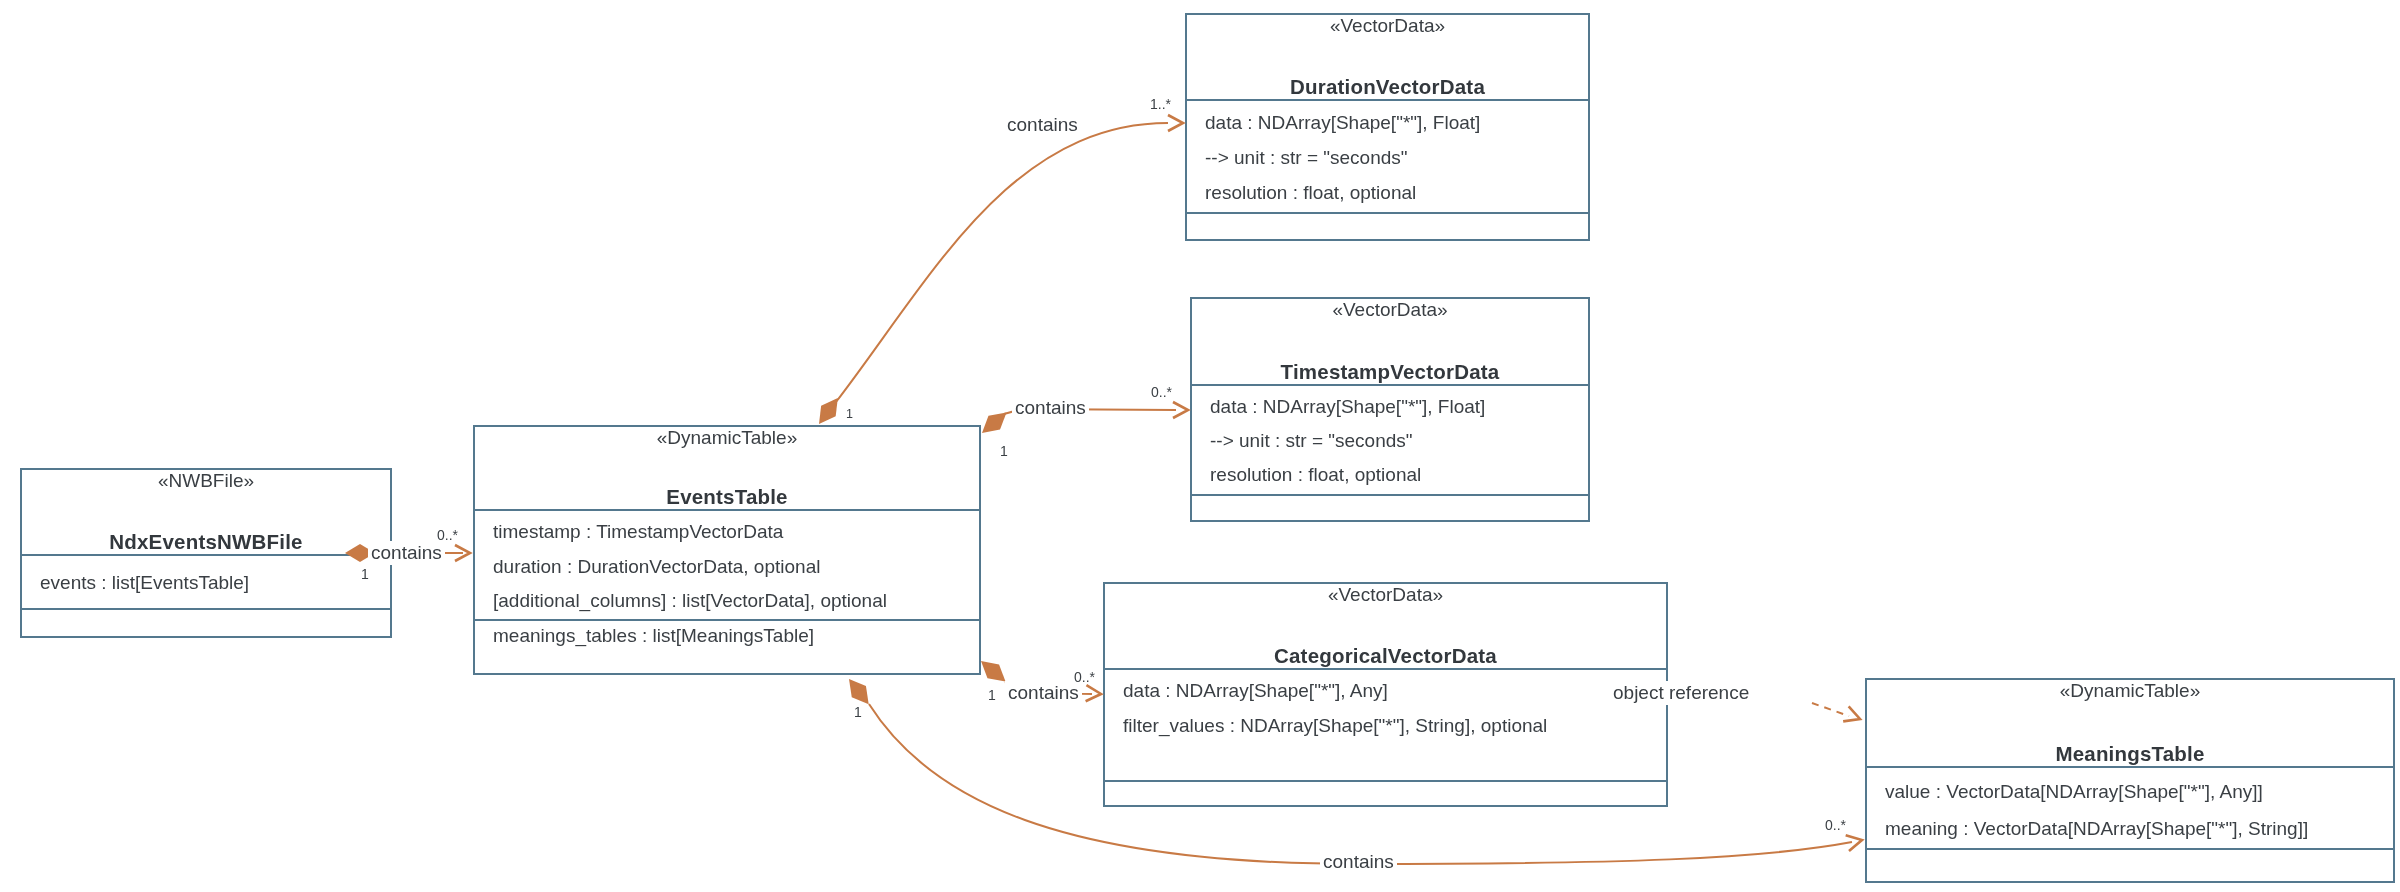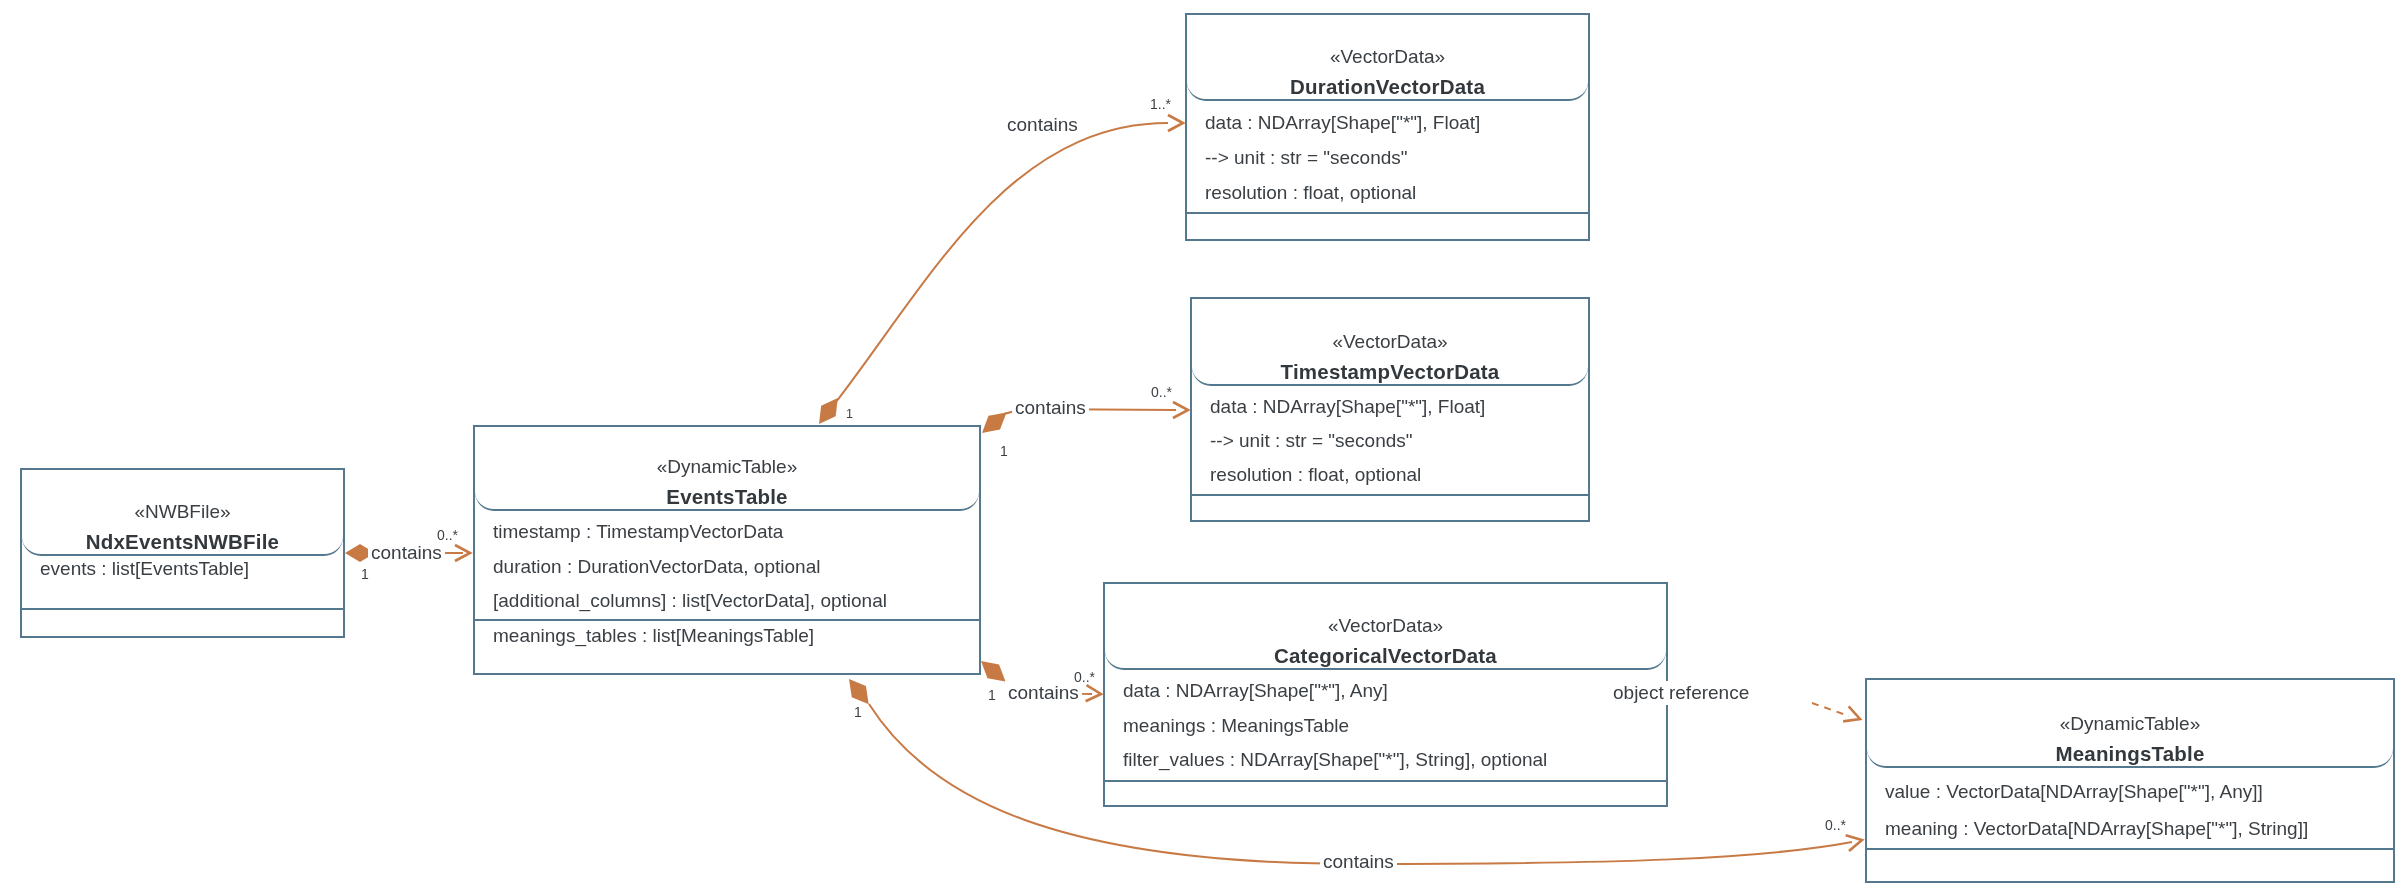--- a/index.html
+++ b/index.html
@@ -8,21 +8,21 @@
     font-family:"Liberation Sans","DejaVu Sans",sans-serif; color:#3a3f44;
     overflow:hidden;
   }
   
   .uml-class {
     position:absolute; background:#ffffff; border:2px solid #54788e;
     box-sizing:border-box; display:flex; flex-direction:column; z-index:1;
   }
   .compartment-title {
     border-bottom:2px solid #54788e; display:flex; flex-direction:column;
-    align-items:center; justify-content:flex-end; gap:7px; flex:none;border-radius:19px;
+    align-items:center; justify-content:space-between; gap:7px; flex:none;
   }
   .stereotype { font-size:19px; color:#3a3f44; }
   .class-name { font-size:20.5px; font-weight:bold; color:#33383d; letter-spacing:0.2px; }
   .compartment-attrs {
     border-bottom:2px solid #54788e; padding:2px 18px 0 18px; flex:none;
     box-sizing:border-box;
   }
   .attr { font-size:19px; white-space:nowrap; color:#3a3f44; }
   .compartment-empty { flex:1; }
   
@@ -99,26 +99,26 @@
 
     <g>
       <path class="el dashed" d="M 1668 695 L 1694 695"></path>
       <path class="el dashed" d="M 1812 703 L 1849 716"></path>
       <g transform="translate(1860,719) rotate(20)">
         <path class="ao" d="M -15 -8 L 0 0 L -15 8"></path>
       </g>
     </g>
   </svg>
 
-  <div class="uml-class" style="left:20px; top:468px; width:325px; height:170px;">
+  <div class="uml-class" style="left:20px; top:468px; width:372px; height:170px;">
     <div class="compartment-title" style="height:84px;">
       <div class="stereotype">«NWBFile»</div>
       <div class="class-name">NdxEventsNWBFile</div>
     </div>
-    <div class="compartment-attrs" style="height:54px; display:flex; align-items:flex-start;">
+    <div class="compartment-attrs" style="height:54px; display:flex; align-items:center;">
       <div class="attr">events : list[EventsTable]</div>
     </div>
     <div class="compartment-empty"></div>
   </div>
 
   <div class="uml-class" style="left:473px; top:425px; width:508px; height:250px;">
     <div class="compartment-title" style="height:82px;">
       <div class="stereotype">«DynamicTable»</div>
       <div class="class-name">EventsTable</div>
     </div>
@@ -157,21 +157,20 @@
     <div class="compartment-empty"></div>
   </div>
 
   <div class="uml-class" style="left:1103px; top:582px; width:565px; height:225px;">
     <div class="compartment-title" style="height:84px;">
       <div class="stereotype">«VectorData»</div>
       <div class="class-name">CategoricalVectorData</div>
     </div>
     <div class="compartment-attrs" style="height:112px; padding-top:4px;">
       <div class="attr" style="line-height:34.5px;">data : NDArray[Shape["*"], Any]</div>
-      <div class="attr" style="line-height:34.5px;">meanings : MeaningsTable</div>
       <div class="attr" style="line-height:34.5px;">filter_values : NDArray[Shape["*"], String], optional</div>
     </div>
     <div class="compartment-empty"></div>
   </div>
 
   <div class="uml-class" style="left:1865px; top:678px; width:530px; height:205px;">
     <div class="compartment-title" style="height:86px;">
       <div class="stereotype">«DynamicTable»</div>
       <div class="class-name">MeaningsTable</div>
     </div>

